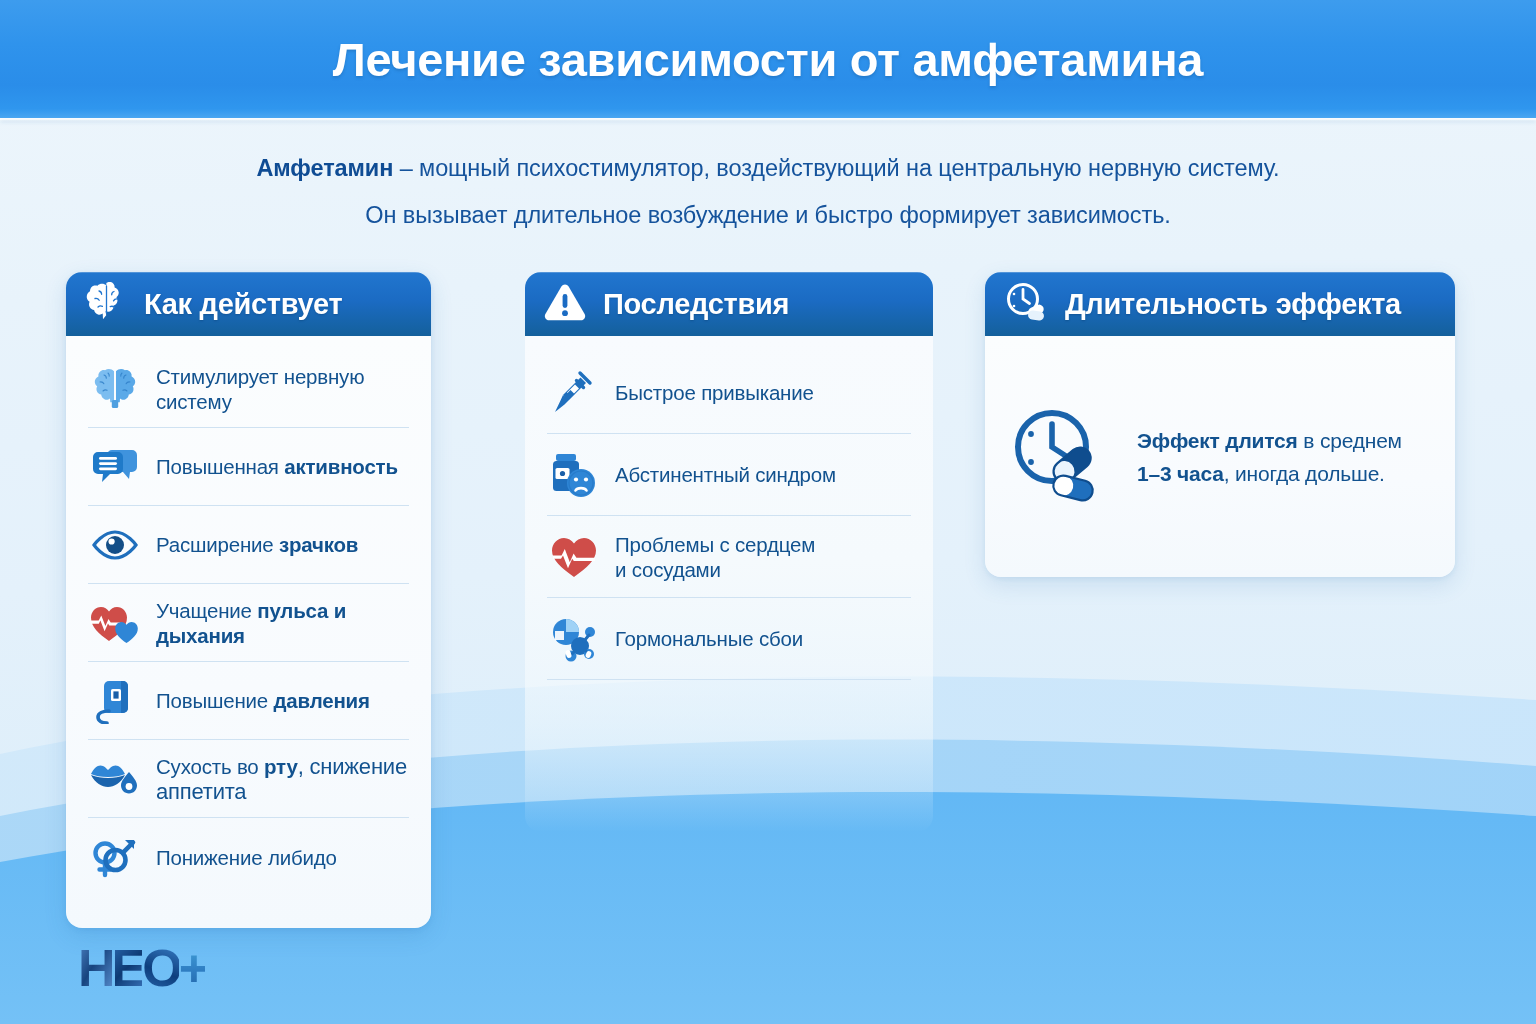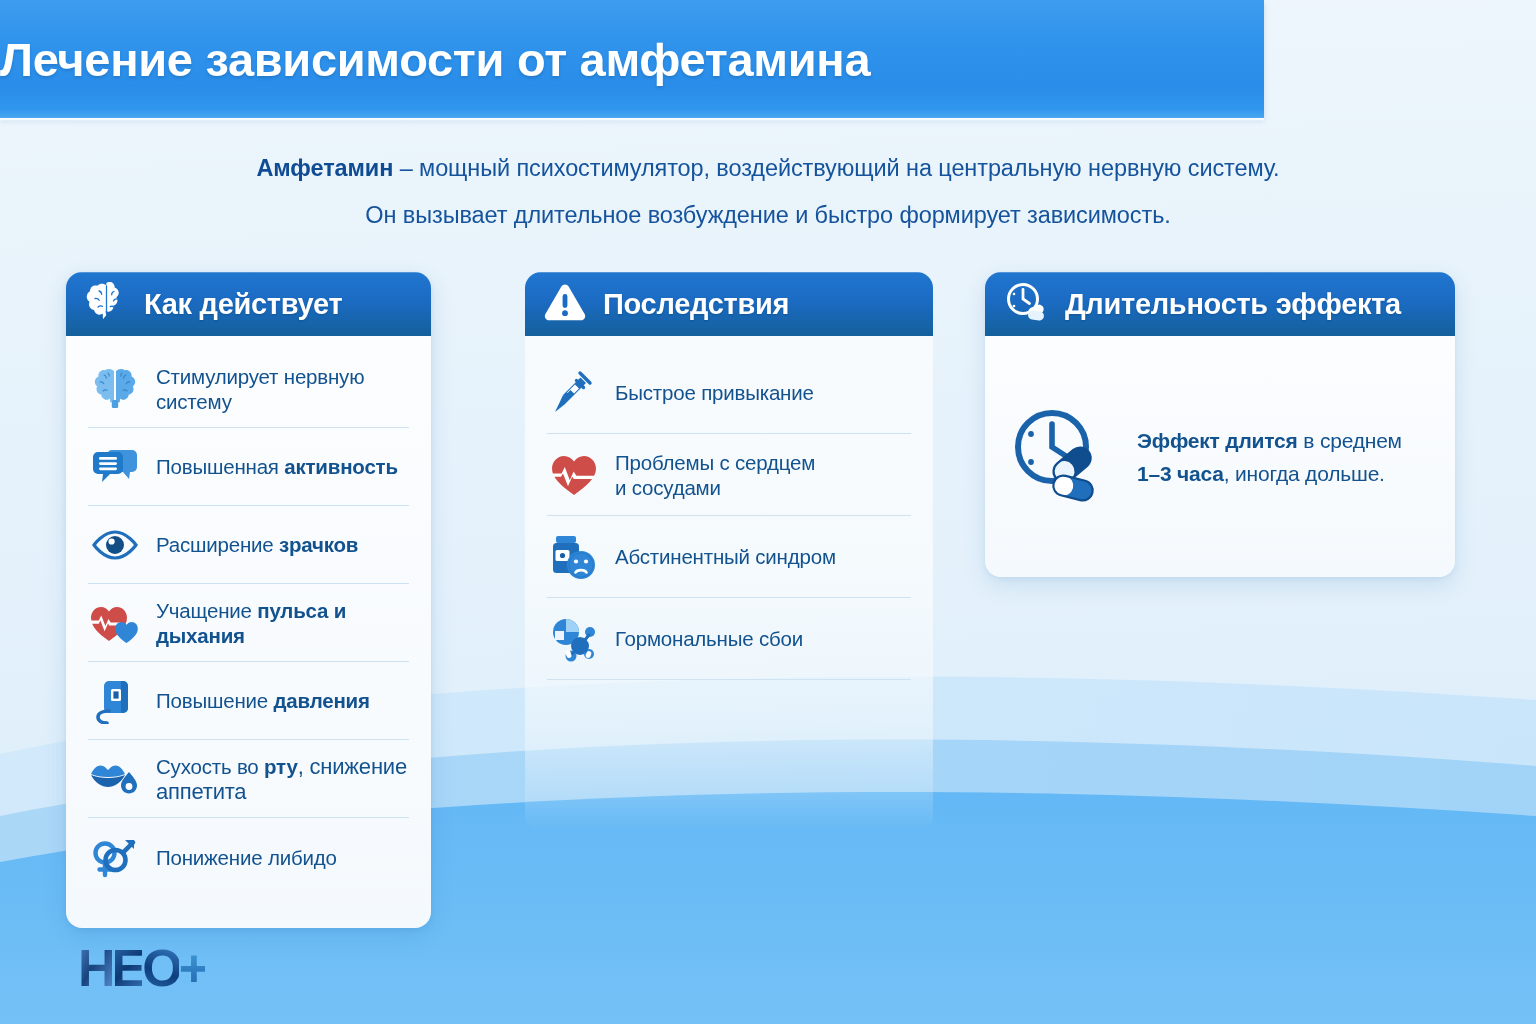--- a/index.html
+++ b/index.html
@@ -16,24 +16,24 @@
     width:1536px; height:1024px;
     background:linear-gradient(178deg,#eef6fc 0%,#e8f3fb 28%,#e4f1fb 55%,#ddeefa 78%,#d6eafa 100%);
     overflow:hidden;
   }
 
   
   .waves{ position:absolute; left:0; bottom:0; width:1536px; height:420px; pointer-events:none; }
 
   
   .banner{
-    position:absolute; left:0; top:0; width:1264px; height:118px;
+    position:absolute; left:0; top:0; width:1536px; height:118px;
     background:linear-gradient(180deg,#3d9cee 0%,#2f93ec 38%,#2a8de9 72%,#2f96ee 92%,#4aa6f1 100%);
     box-shadow:0 2px 0 rgba(255,255,255,.55), 0 3px 5px rgba(30,110,180,.18);
-    display:flex; align-items:center; 
+    display:flex; align-items:center; justify-content:center;
   }
   .banner::after{
     content:""; position:absolute; left:0; bottom:-4px; width:100%; height:4px;
     background:linear-gradient(180deg,rgba(255,255,255,.85),rgba(255,255,255,0));
   }
   .banner h1{
     color:#ffffff;
     font-size:47px;
     font-weight:700;
     letter-spacing:-.3px;
@@ -323,43 +323,43 @@
             <path fill="#ffffff" d="M25 16.5l4 4-8 8-4-4z"></path>
             <path fill="#1f6fbd" d="M20.5 22l4 4-7 7-4-4z"></path>
             <path fill="#1f6fbd" d="M13 27l5.5 5.5-4 4L5 44l5.5-11.5z"></path>
           </svg>
         </span>
         <span class="tx"><span>Быстрое привыкание</span></span>
       </div>
 
       <div class="row">
         <span class="ic">
-          <svg width="48" height="44" viewBox="0 0 48 44" xmlns="http://www.w3.org/2000/svg">
-            <path fill="#cf4d49" d="M24 42C11 32.5 2 25 2 15.5 2 8.6 7.4 3 14 3c4.1 0 7.6 2.1 10 5.4C26.4 5.1 29.9 3 34 3c6.6 0 12 5.6 12 12.5C46 25 37 32.5 24 42z"></path>
-            <path fill="#ffffff" d="M3 20.5h8.6l3.2-6.4 5 13.2 3.8-8.7 2.8 4.2H45v3.3H23.8l-1.6-2.4-4.2 9.6L13 20.6l-2 3.2H3z"></path>
-          </svg>
-        </span>
-        <span class="tx">Проблемы с сердцем<br>и сосудами</span>
-      </div>
-
-      <div class="row">
-        <span class="ic">
           <svg width="50" height="50" viewBox="0 0 50 50" xmlns="http://www.w3.org/2000/svg">
             <rect x="7" y="4" width="20" height="7" rx="2" fill="#2f86d6"></rect>
             <rect x="4" y="11" width="26" height="30" rx="3.5" fill="#1f6fbd"></rect>
             <rect x="6.5" y="18" width="14" height="11" rx="1.6" fill="#ffffff"></rect>
             <circle cx="13.5" cy="23.5" r="2.6" fill="#1a5fa8"></circle>
             <circle cx="32" cy="33" r="14" fill="#2f86d6"></circle>
             <circle cx="32" cy="33" r="12" fill="none" stroke="#1f6fbd" stroke-width="1.2" opacity=".5"></circle>
             <circle cx="27" cy="29.5" r="2.1" fill="#ffffff"></circle>
             <circle cx="37" cy="29.5" r="2.1" fill="#ffffff"></circle>
             <path d="M26.5 40.5c1.6-3.2 9.4-3.2 11 0" fill="none" stroke="#ffffff" stroke-width="2.6" stroke-linecap="round"></path>
           </svg>
         </span>
         <span class="tx"><span>Абстинентный синдром</span></span>
+      </div>
+
+      <div class="row">
+        <span class="ic">
+          <svg width="48" height="44" viewBox="0 0 48 44" xmlns="http://www.w3.org/2000/svg">
+            <path fill="#cf4d49" d="M24 42C11 32.5 2 25 2 15.5 2 8.6 7.4 3 14 3c4.1 0 7.6 2.1 10 5.4C26.4 5.1 29.9 3 34 3c6.6 0 12 5.6 12 12.5C46 25 37 32.5 24 42z"></path>
+            <path fill="#ffffff" d="M3 20.5h8.6l3.2-6.4 5 13.2 3.8-8.7 2.8 4.2H45v3.3H23.8l-1.6-2.4-4.2 9.6L13 20.6l-2 3.2H3z"></path>
+          </svg>
+        </span>
+        <span class="tx">Проблемы с сердцем<br>и сосудами</span>
       </div>
 
       <div class="row">
         <span class="ic">
           <svg width="50" height="46" viewBox="0 0 50 46" xmlns="http://www.w3.org/2000/svg">
             <circle cx="17" cy="16" r="13" fill="#2f86d6"></circle>
             <path d="M17 3a13 13 0 0 1 13 13H17z" fill="#9fd2f6"></path>
             <rect x="6" y="15" width="9" height="9" fill="#ffffff" opacity=".92"></rect>
             <circle cx="31" cy="30" r="9" fill="#1f6fbd"></circle>
             <circle cx="41" cy="16" r="5" fill="#2f86d6"></circle>

